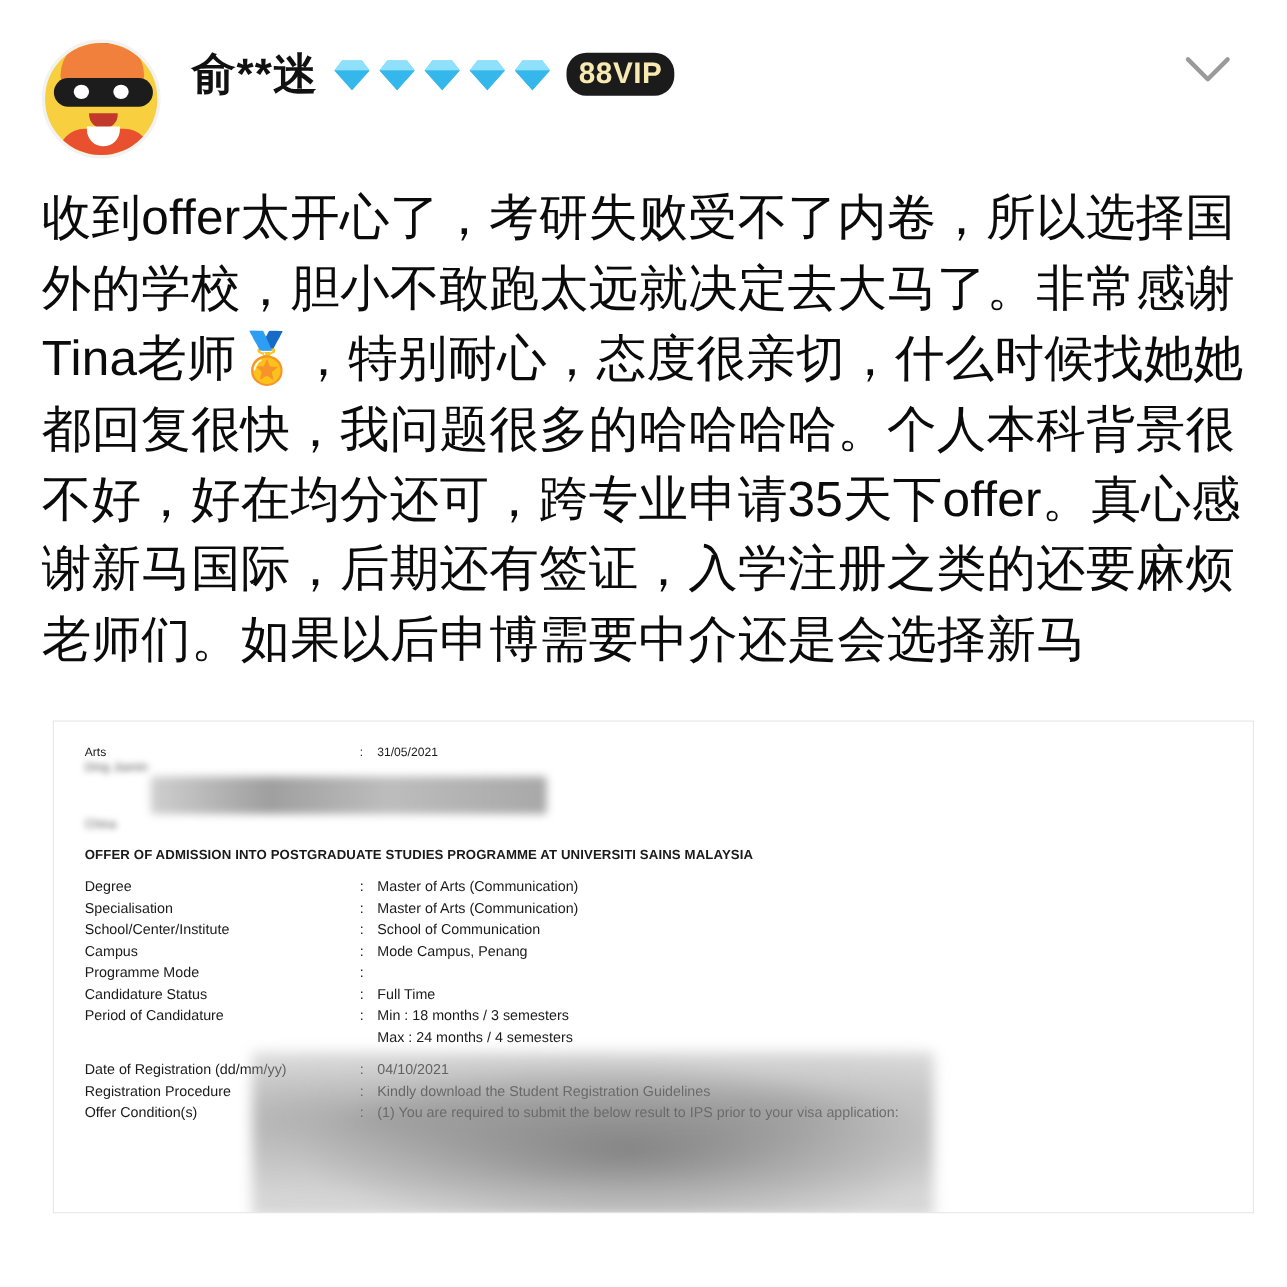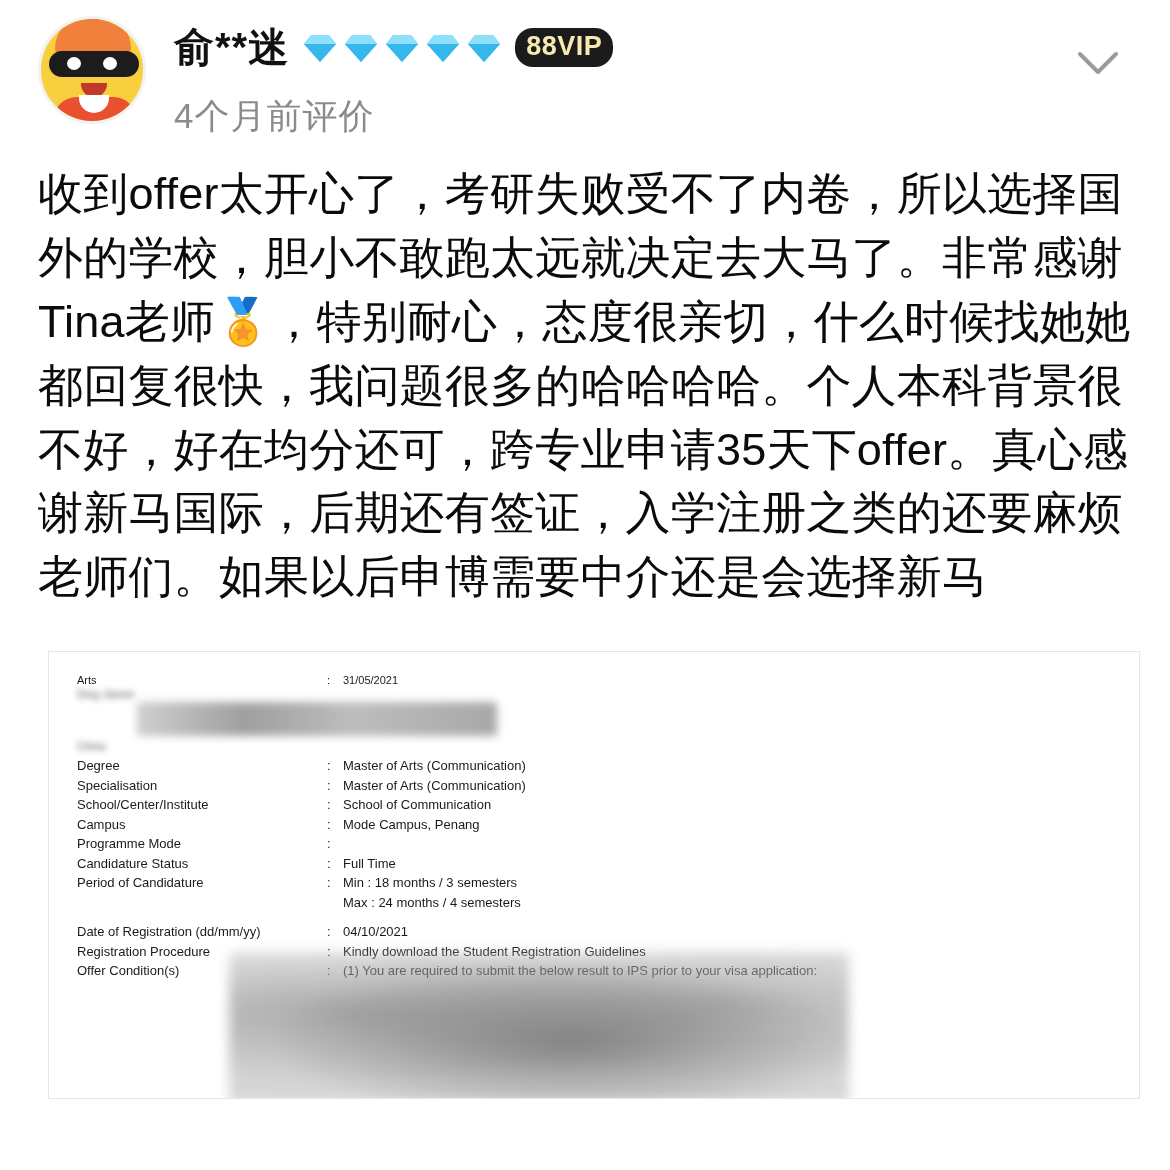--- a/index.html
+++ b/index.html
@@ -18,21 +18,21 @@
   .review-card {
     width: 1170px;
     min-height: 1170px;
     background: #ffffff;
     padding: 0 38px;
   }
   
   .header {
     display: flex;
     align-items: flex-start;
-    padding-top: 16px;
+    padding-top: 36px;
     position: relative;
   }
   .avatar {
     width: 108px;
     height: 108px;
     border-radius: 50%;
     background: #f7cf3f;
     border: 3px solid #f2f2f2;
     flex: 0 0 auto;
     position: relative;
@@ -299,21 +299,20 @@
                 <polygon points="8,2 26,2 33,11 17,29 1,11" fill="#4fc8f5"></polygon>
                 <polygon points="8,2 26,2 33,11 1,11" fill="#8fe0fb"></polygon>
                 <polygon points="17,29 1,11 33,11" fill="#35b7ec"></polygon>
               </svg>
           </span>
         </span>
 
         <span class="vip-badge">88VIP</span>
       </div>
 
-      <div class="time-text">4个月前评价</div>
     </div>
 
     <span class="chevron">
       <svg width="56" height="56" viewBox="0 0 56 56">
           <polyline points="10,20 28,38 46,20" fill="none" stroke="#9a9a9a" stroke-width="4" stroke-linecap="round" stroke-linejoin="round"></polyline>
         </svg>
     </span>
   </div>
 
 
@@ -325,20 +324,21 @@
       <div class="doc-date">
         <span class="doc-label">Arts</span>
         <span class="doc-colon">:</span>
         <span class="doc-value">31/05/2021</span>
       </div>
 
       <div class="doc-date blurred">Ding Jiamin</div>
       <div class="smudge" style="width:360px;height:34px;margin:2px 0 4px 60px;"></div>
       <div class="doc-date blurred">China</div>
 
+      <div class="doc-title">OFFER OF ADMISSION INTO POSTGRADUATE STUDIES PROGRAMME AT UNIVERSITI SAINS MALAYSIA</div>
 
       <div class="doc-table">
         <div class="doc-row">
           <span class="doc-label">Degree</span>
           <span class="doc-colon">:</span>
           <span class="doc-value">Master of Arts (Communication)</span>
         </div>
         <div class="doc-row">
           <span class="doc-label">Specialisation</span>
           <span class="doc-colon">:</span>

